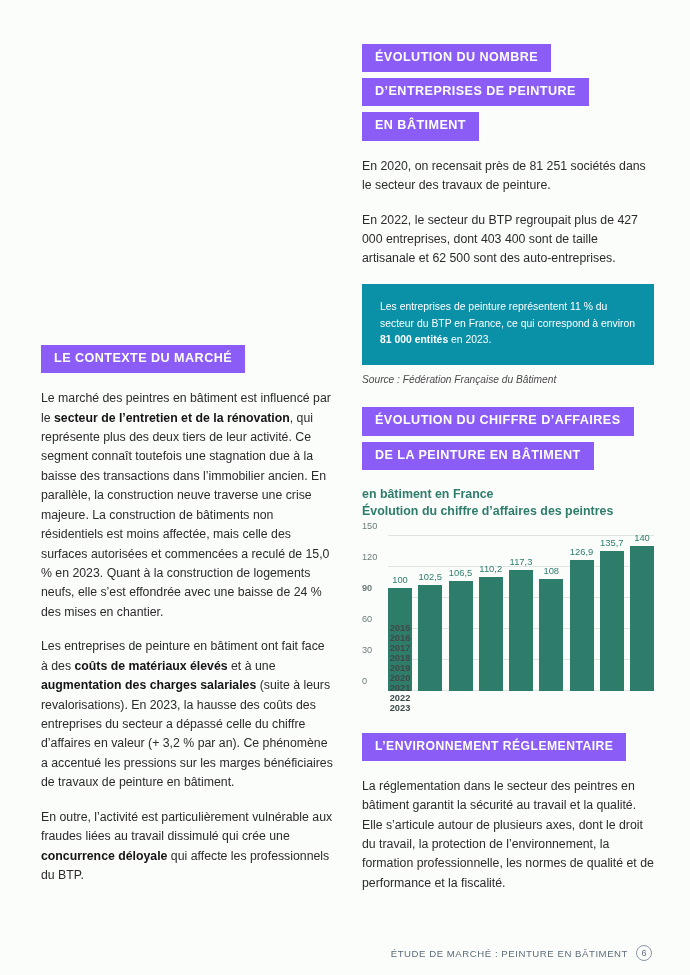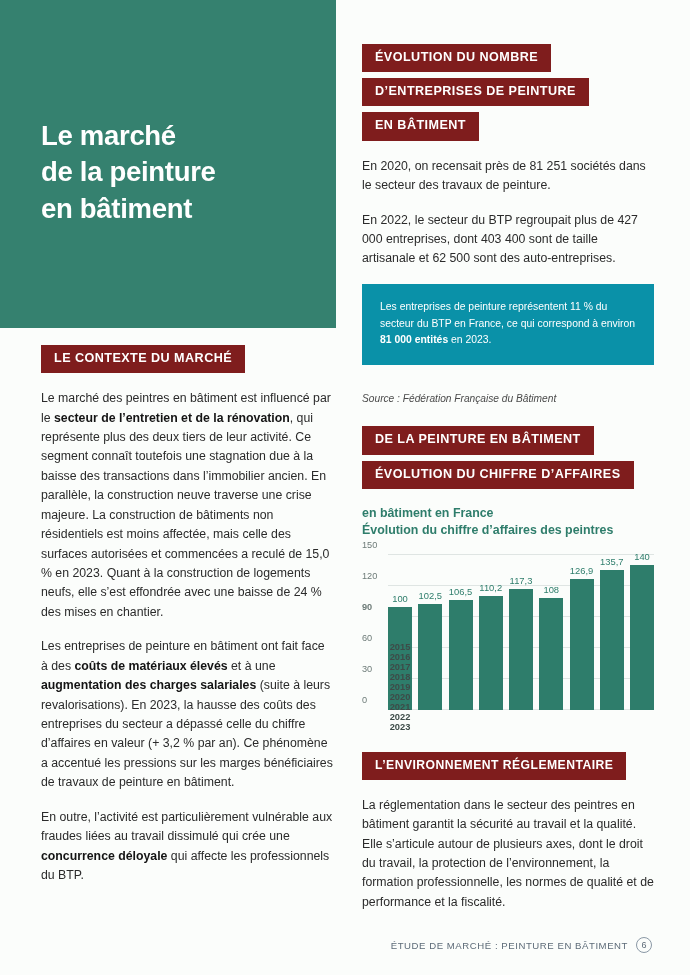--- a/index.html
+++ b/index.html
@@ -46,21 +46,21 @@
   .col-right {
     position: absolute;
     left: 362px; top: 44px;
     width: 292px;
   }
 
   
   .badge-group { margin-bottom: 16px; }
   .badge {
     display: table;
-    background: #7f1d1d;
+    background: #8b5cf6;
     color: #ffffff;
     font-size: 12.6px;
     font-weight: bold;
     letter-spacing: 0.45px;
     padding: 7px 13px 8px 13px;
     margin-bottom: 6px;
     line-height: 1.05;
     white-space: nowrap;
   }
   .badge.small { font-size: 12.2px; }
@@ -75,21 +75,21 @@
   p.body b { font-weight: bold; color: #141414; }
   p.body:last-child { margin-bottom: 0; }
 
   
   .callout {
     background: #0a91a8;
     color: #ffffff;
     padding: 15px 18px 16px 18px;
     font-size: 10.4px;
     line-height: 1.62;
-    margin: 4px 0 28px 0;
+    margin: 4px 0 9px 0;
   }
   .callout b { font-weight: bold; }
 
   .source {
     font-size: 10.2px;
     font-style: italic;
     color: #4a4a4a;
     margin-bottom: 22px;
   }
 
@@ -164,21 +164,21 @@
     width: 24px;
     text-align: center;
     font-size: 9.3px;
     color: #3d4b48;
     font-weight: bold;
   }
 
   
   .footer {
     position: absolute;
-    right: 38px; bottom: 22px;
+    right: 38px; bottom: 14px;
     display: flex;
     align-items: center;
     gap: 8px;
   }
   .footer-text {
     font-size: 9.6px;
     letter-spacing: 0.55px;
     color: #5d6b78;
   }
   .page-num {
@@ -190,27 +190,20 @@
     justify-content: center;
     font-size: 9px;
     color: #5d6b78;
   }
 </style>
 </head>
 <body>
 
 <div class="page">
 
-  <div class="hero">
-    <div class="hero-title">
-      <div>Le marché</div>
-      <div>de la peinture</div>
-      <div>en bâtiment</div>
-    </div>
-  </div>
 
   <div class="col-left">
 
     <div class="badge-group">
       <div class="badge">LE CONTEXTE DU MARCHÉ</div>
     </div>
 
     <p class="body"><span>Le marché des peintres en bâtiment est influencé par le </span><b>secteur de l’entretien et de la rénovation</b><span>, qui représente plus des deux tiers de leur activité. Ce segment connaît toutefois une stagnation due à la baisse des transactions dans l’immobilier ancien. En parallèle, la construction neuve traverse une crise majeure. La construction de bâtiments non résidentiels est moins affectée, mais celle des surfaces autorisées et commencées a reculé de 15,0 % en 2023. Quant à la construction de logements neufs, elle s’est effondrée avec une baisse de 24 % des mises en chantier.</span></p>
 
     <p class="body"><span>Les entreprises de peinture en bâtiment ont fait face à des </span><b>coûts de matériaux élevés</b><span> et à une </span><b>augmentation des charges salariales</b><span> (suite à leurs revalorisations). En 2023, la hausse des coûts des entreprises du secteur a dépassé celle du chiffre d’affaires en valeur (+ 3,2 % par an). Ce phénomène a accentué les pressions sur les marges bénéficiaires de travaux de peinture en bâtiment.</span></p>
@@ -228,22 +221,22 @@
     </div>
 
     <p class="body">En 2020, on recensait près de 81 251 sociétés dans le secteur des travaux de peinture.</p>
     <p class="body">En 2022, le secteur du BTP regroupait plus de 427 000 entreprises, dont 403 400 sont de taille artisanale et 62 500 sont des auto-entreprises.</p>
 
     <div class="callout"><span>Les entreprises de peinture représentent 11 % du secteur du BTP en France, ce qui correspond à environ </span><b>81 000 entités</b><span> en 2023.</span></div>
 
     <div class="source">Source : Fédération Française du Bâtiment</div>
 
     <div class="badge-group">
+      <div class="badge">ÉVOLUTION DU CHIFFRE D’AFFAIRES</div>
       <div class="badge">DE LA PEINTURE EN BÂTIMENT</div>
-      <div class="badge">ÉVOLUTION DU CHIFFRE D’AFFAIRES</div>
     </div>
 
 
     <div class="chart-block">
       <div class="chart-title">
         <div>en bâtiment en France</div>
         <div>Évolution du chiffre d’affaires des peintres</div>
       </div>
       <div class="chart-area">
         <div class="plot" id="plot">

